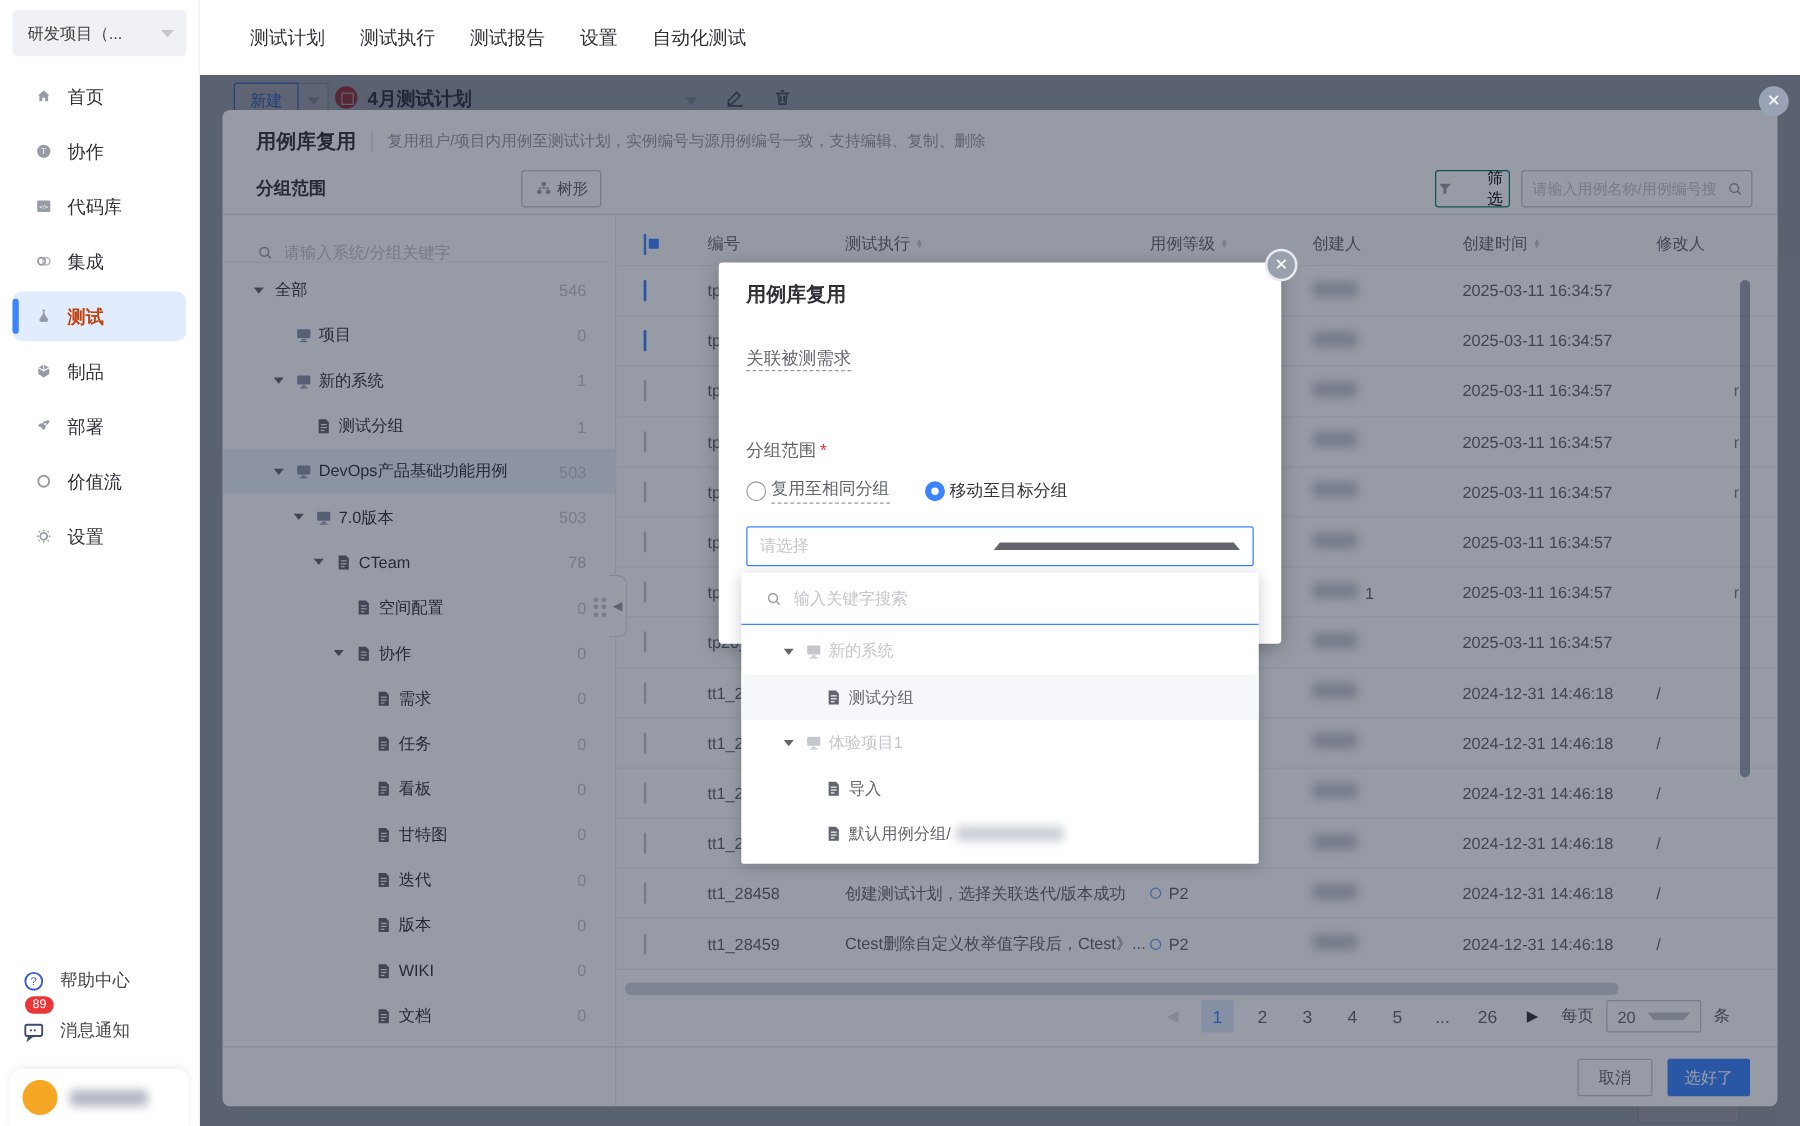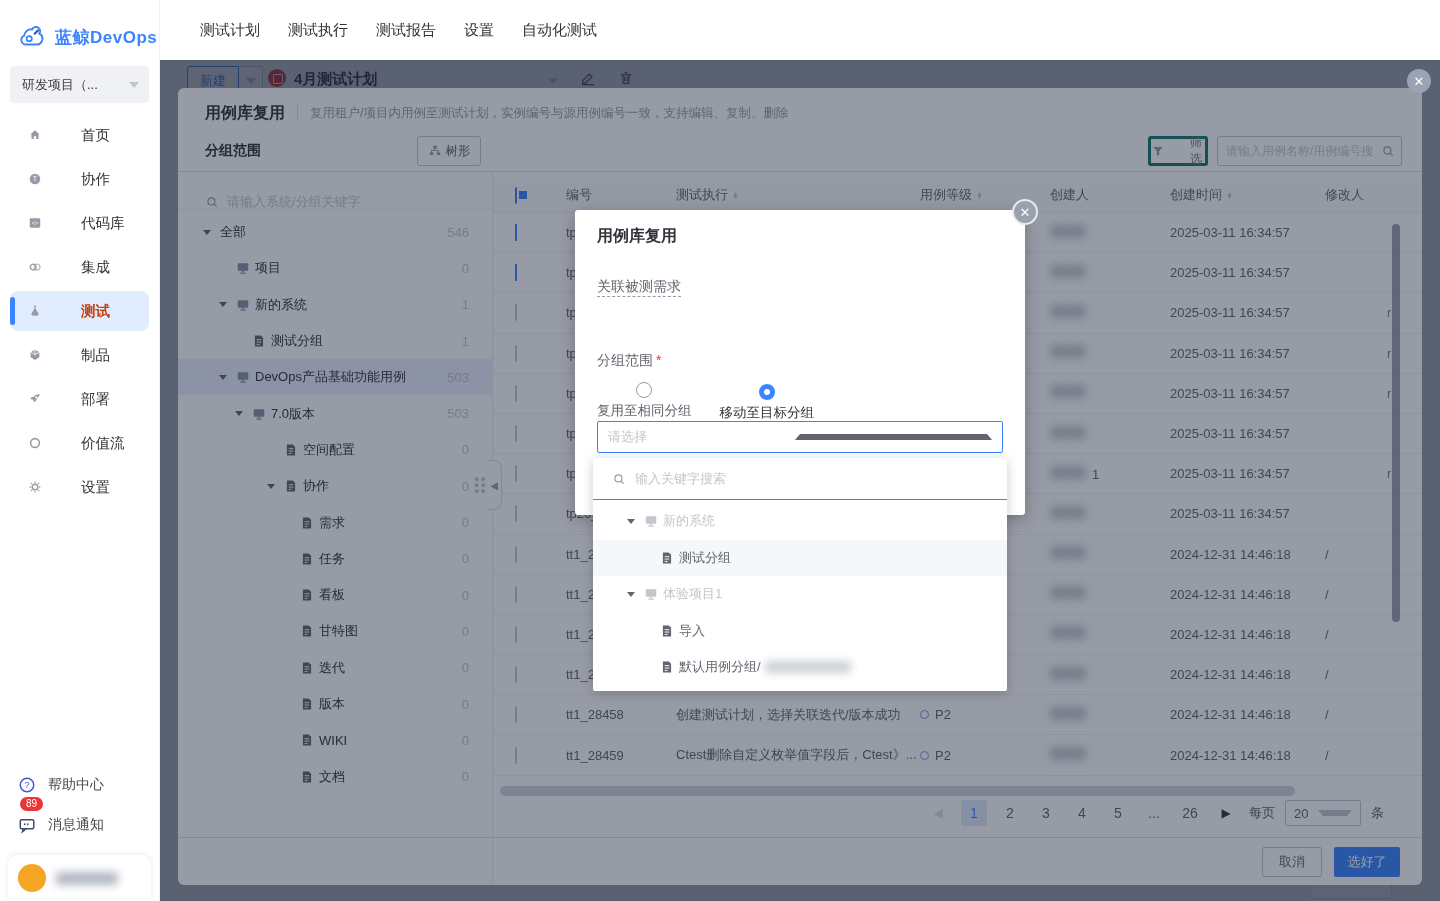--- a/index.html
+++ b/index.html
@@ -7,21 +7,21 @@
 
   
   .sidebar { position:absolute; left:0; top:0; width:160px; height:901px; background:#fff; border-right:1px solid #f0f1f5; z-index:5; }
   .logo-row { display:flex; align-items:center; gap:7px; padding:16px 0 0 18px; height:58px; }
   .logo-text { color:#3a84ff; font-size:17px; font-weight:bold; letter-spacing:.5px; }
   .proj-select { margin:8px 10px 0 10px; height:37px; background:#f0f1f5; border-radius:4px; display:flex; align-items:center; padding:0 10px 0 12px; cursor:pointer; }
   .proj-select .txt { font-size:13px; color:#404040; flex:1; white-space:nowrap; overflow:hidden; }
   .caret-down { width:0; height:0; border-left:5px solid transparent; border-right:5px solid transparent; border-top:6px solid #c4c6cc; }
   .nav { margin-top:12px; }
   .nav-item { position:relative; height:40px; margin:4px 10px; border-radius:8px; display:flex; align-items:center; padding-left:18px; gap:12px; cursor:pointer; color:#3e4d6b; }
-  .nav-item .lbl { font-size:14.5px; color:#313238;margin-left:27px; }
+  .nav-item .lbl { font-size:14.5px; color:#313238; }
   .nav-item.active { background:#e1ecff; color:#3a84ff; }
   .nav-item.active .lbl { color:#c2410c; font-weight:bold; }
   .nav-item.active::before { content:""; position:absolute; left:0; top:6px; width:5px; height:28px; border-radius:3px; background:#3a84ff; }
   .nav-item svg, .side-foot svg { width:18px; height:18px; flex:none; }
   .side-foot { position:absolute; left:0; bottom:0; width:100%; }
   .foot-link { display:flex; align-items:center; gap:12px; padding-left:18px; height:40px; color:#45494f; cursor:pointer; position:relative; }
   .foot-link .lbl { font-size:14px; }
   .badge { position:absolute; left:20px; top:-8px; background:#ea3636; color:#fff; font-size:10px; border-radius:8px; padding:1px 6px; line-height:12px; }
   .user-card { margin:10px 8px 0 8px; height:46px; background:#fff; border-radius:10px 10px 0 0; box-shadow:0 -1px 6px rgba(0,0,0,.08); display:flex; align-items:center; gap:10px; padding:0 10px; }
   .avatar { width:28px; height:28px; border-radius:50%; background:#f5a623; flex:none; }
@@ -51,21 +51,21 @@
 
   
   .modal { position:absolute; left:178px; top:88px; width:1244px; height:797px; background:#fff; border-radius:6px; z-index:20; overflow:hidden; }
   .m-header { display:flex; align-items:center; height:44px; padding:6px 27px 0 27px; gap:12px; }
   .m-title { font-size:16px; font-weight:bold; color:#313238; }
   .m-sep { width:1px; height:16px; background:#dcdee5; }
   .m-sub { font-size:12.5px; color:#979ba5; }
   .m-toolbar { position:absolute; left:0; right:0; top:46px; height:38px; border-bottom:1px solid #dcdee5; }
   .scope-lbl { position:absolute; left:27px; top:8px; font-size:14px; font-weight:bold; color:#313238; }
   .btn-tree { position:absolute; left:239px; top:2px; width:64px; height:30px; border:1px solid #c4c6cc; border-radius:3px; background:#fff; display:flex; align-items:center; justify-content:center; gap:4px; font-size:12.5px; color:#63656e; cursor:pointer; }
-  .btn-filter { position:absolute; left:970px; top:2px; width:60px; height:30px; border:3px solid #0f766e; border-radius:3px; background:#fff; display:flex; align-items:center; justify-content:center; gap:22px; font-size:12.5px; color:#737373; cursor:pointer; }
+  .btn-filter { position:absolute; left:970px; top:2px; width:60px; height:30px; border:1px solid #0f766e; border-radius:3px; background:#fff; display:flex; align-items:center; justify-content:center; gap:22px; font-size:12.5px; color:#000000; cursor:pointer; }
   .m-search { position:absolute; left:1039px; top:2px; width:185px; height:30px; border:1px solid #c4c6cc; border-radius:3px; background:#fff; display:flex; align-items:center; padding:0 6px 0 8px; }
   .m-search input { border:none; outline:none; flex:1; font-size:12px; color:#313238; font-family:inherit; min-width:0; }
   .m-search input::placeholder, .tree-search input::placeholder, .dd-search input::placeholder { color:#c4c6cc; }
   .ic { color:#979ba5; display:inline-flex; }
   .ic svg { width:14px; height:14px; }
 
   
   .tree-panel { position:absolute; left:0; top:84px; width:315px; bottom:0; border-right:1px solid #eaebef; overflow:hidden; }
   .tree-search { height:38px; display:flex; align-items:flex-end; gap:8px; padding-left:27px; border-bottom:1px solid #f0f1f5; }
   .tree-search input { border:none; outline:none; font-size:13px; flex:1; font-family:inherit; }
@@ -119,50 +119,40 @@
   .dlg-close { position:absolute; right:-13px; top:-11px; width:26px; height:26px; border-radius:50%; background:#99a1ae; border:2px solid #e8eaee; color:#fff; font-size:13px; display:flex; align-items:center; justify-content:center; cursor:pointer; }
   .dlg-title { padding:16px 22px 0 22px; font-size:16px; font-weight:bold; color:#313238; }
   .dlg-lbl { position:absolute; left:22px; font-size:14px; color:#63656e; }
   .dotted { border-bottom:1px dashed #979ba5; padding-bottom:2px; }
   .req { color:#ea3636; margin-left:3px; }
   .sel { position:absolute; left:22px; width:406px; border:1px solid #c4c6cc; border-radius:2px; display:flex; align-items:center; padding:0 10px 0 10px; font-size:13px; color:#c4c6cc; cursor:pointer; background:#fff; }
   .sel span { flex:1; }
   .sel .caret-up { width:0; height:0; border-left:5px solid transparent; border-right:5px solid transparent; border-bottom:6px solid #63656e; }
   .sel.focus { border-color:#3a84ff; }
   .radio-row { position:absolute; left:22px; top:172px; display:flex; align-items:center; gap:28px; }
-  .radio { display:flex; align-items:center; gap:4px; cursor:pointer;flex-direction:column; }
+  .radio { display:flex; align-items:center; gap:4px; cursor:pointer; }
   .radio i { width:16px; height:16px; border-radius:50%; border:1px solid #979ba5; background:#fff; flex:none; }
   .radio.checked i { border:5px solid #3a84ff; }
   .radio .rl { font-size:13.5px; color:#63656e; }
   .radio.checked .rl { color:#313238; }
 
   
   .dropdown { position:absolute; left:593px; top:458px; width:414px; height:233px; background:#fff; border-radius:2px; box-shadow:0 2px 12px rgba(0,0,0,.2); z-index:45; overflow:hidden; }
   .dd-search { height:42px; display:flex; align-items:center; gap:9px; padding:0 14px 0 19px; border-bottom:1px solid #3a84ff; }
   .dd-search input { border:none; outline:none; flex:1; font-size:13px; font-family:inherit; }
   .dd-list { padding-top:3px; }
   .dd-row { height:36.5px; display:flex; align-items:center; font-size:13px; color:#63656e; cursor:pointer; }
   .dd-row.hl { background:#f5f7fa; }
   .dd-row.dis { color:#c4c6cc; }
   .dd-row.dis .t-ico { color:#c4c6cc; }
 </style>
 </head>
 <body>
 
 <div class="sidebar">
-  <div class="logo-row">
-    <span style="display:inline-flex">
-      <svg width="30" height="26" viewBox="0 0 26 24">
-          <path d="M7 19c-2.8 0-4.8-1.9-4.8-4.3 0-1.8 1-3.3 2.6-4C5.4 7 8.6 4.4 12.3 5c1-2.4 4.2-3 6-1.2 1.4 1.4 1.5 3.5.4 5 1.9.8 3.1 2.5 3.1 4.6 0 2.9-2.3 5.6-5.3 5.6z" fill="none" stroke="#3a84ff" stroke-width="1.8"></path>
-          <circle cx="9.5" cy="13.5" r="2.4" fill="none" stroke="#3a84ff" stroke-width="1.6"></circle>
-          <path d="M14 9.5l4-4" stroke="#2f4d8f" stroke-width="1.8"></path>
-        </svg>
-    </span>
-    <span class="logo-text">蓝鲸DevOps</span>
-  </div>
   <div class="proj-select">
     <span class="txt">研发项目（...</span>
     <span class="caret-down"></span>
   </div>
   <div class="nav" id="side-nav">
       <div class="nav-item">
         <span class="ic">
           <svg viewBox="0 0 24 24">
             <path d="M12 4l8 7h-2v8h-4v-5h-4v5H6v-8H4z" fill="currentColor"></path>
           </svg>
@@ -417,20 +407,35 @@
           <span class="t-ico">
             <svg viewBox="0 0 24 24">
               <rect x="3" y="4" width="18" height="12.5" rx="1.5" fill="currentColor"></rect>
               <rect x="9.5" y="17.5" width="5" height="2" fill="currentColor"></rect>
               <rect x="7" y="20" width="10" height="1.8" fill="currentColor"></rect>
             </svg>
           </span>
           <span>7.0版本</span>
           <span class="t-count">503</span>
         </div>
+        <div class="t-row" style="padding-left: 73px;">
+          <span class="t-caret">
+            <i></i>
+          </span>
+          <span class="t-ico doc">
+            <svg viewBox="0 0 24 24">
+              <path d="M5 2.5h10l4 4V21.5H5z" fill="currentColor"></path>
+              <rect x="8" y="9" width="8" height="1.6" fill="#fff"></rect>
+              <rect x="8" y="13" width="8" height="1.6" fill="#fff"></rect>
+              <rect x="8" y="17" width="5" height="1.6" fill="#fff"></rect>
+            </svg>
+          </span>
+          <span>CTeam</span>
+          <span class="t-count">78</span>
+        </div>
         <div class="t-row" style="padding-left: 89px;">
           <span class="t-caret"></span>
           <span class="t-ico doc">
             <svg viewBox="0 0 24 24">
               <path d="M5 2.5h10l4 4V21.5H5z" fill="currentColor"></path>
               <rect x="8" y="9" width="8" height="1.6" fill="#fff"></rect>
               <rect x="8" y="13" width="8" height="1.6" fill="#fff"></rect>
               <rect x="8" y="17" width="5" height="1.6" fill="#fff"></rect>
             </svg>
           </span>

